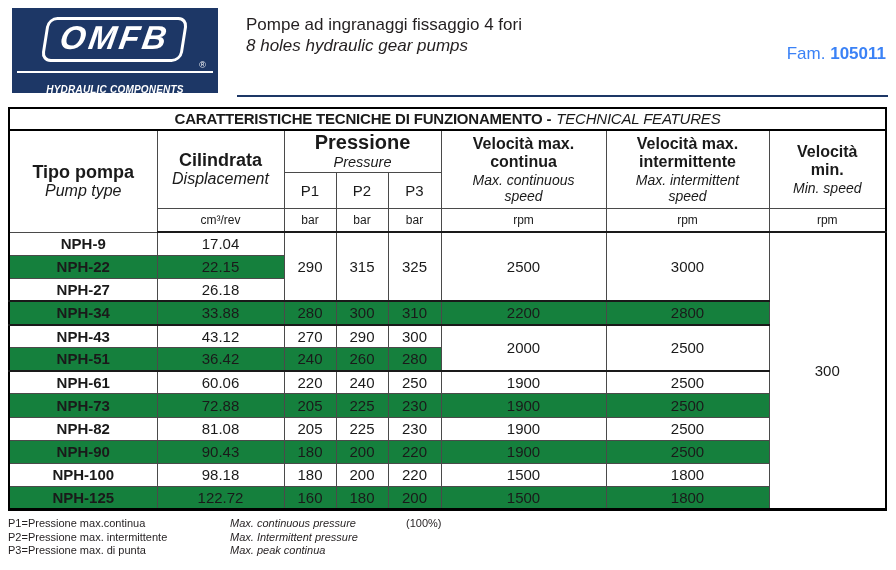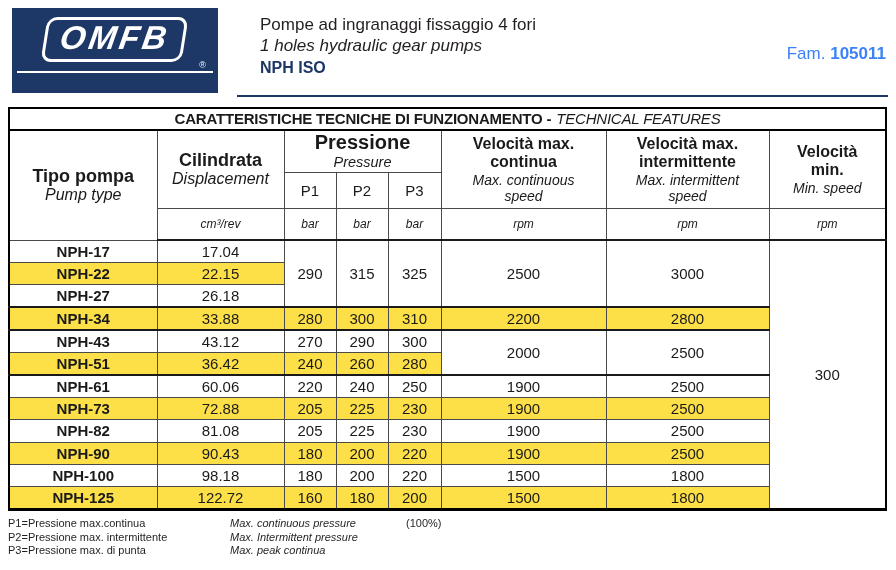--- a/index.html
+++ b/index.html
@@ -26,24 +26,24 @@
     padding: 0 13px 3px 13px; margin-top: 4px;
   }
   .brand {
     font-style: italic; font-weight: 700; font-size: 33px;
     color: #ffffff; letter-spacing: 3px; line-height: 1.1;
   }
   .reg { position: absolute; right: 12px; bottom: -2px; color: #ffffff; font-size: 9px; }
   .logo-divider { height: 2px; background: #ffffff; margin: 3px 5px 0 5px; }
   .tagline {
     color: #ffffff; font-style: italic; font-weight: 700;
-    font-size: 15px; text-align: center; padding-top: 17px; letter-spacing: 0.2px;
-  }
-
-  .doc-titles { position: absolute; left: 260px; top: 14px; }
+    font-size: 10px; text-align: center; padding-top: 11px; letter-spacing: 0.2px;
+  }
+
+  .doc-titles { position: absolute; left: 246px; top: 14px; }
   .t-it  { font-size: 17px; color: #231f20; line-height: 21px; }
   .t-en  { font-size: 17px; color: #231f20; font-style: italic; line-height: 21px; }
   .t-series { font-size: 16px; color: #1d3766; font-weight: 700; line-height: 21px; margin-top: 1px; }
 
   .fam { position: absolute; right: 10px; top: 44px; font-size: 17px; color: #3b82f6; }
   .fam-n { font-weight: 700; }
 
   .header-rule { position: absolute; left: 237px; top: 95px; width: 651px; height: 2px; background: #1d3766; }
 
   
@@ -61,25 +61,25 @@
 
   .hcell { background: #ffffff; font-weight: 400; }
   .h1 { font-weight: 700; font-size: 18px; line-height: 1.15; }
   .h2 { font-style: italic; font-weight: 400; font-size: 16px; line-height: 1.15; }
   .c-press { height: 42px; }
   .c-press .h1 { font-size: 20px; }
   .c-press .h2 { font-size: 14.5px; }
   .c-vel .h1 { font-size: 16px; white-space: pre-line; }
   .c-vel .h2 { font-size: 14px; white-space: pre-line; font-weight: 400; }
   tr.hB th { height: 36px; font-weight: 400; font-size: 15px; }
-  tr.units td { height: 32px; font-style: italic; font-size: 12px; border-bottom: 2px solid #1a1a1a; }
+  tr.units td { height: 24px; font-size: 12px; border-bottom: 2px solid #1a1a1a; }
 
   tbody td { font-size: 15px; height: 21px; }
   tbody td.name { font-weight: 700; }
-  tbody tr.even td { background: #fde047; }
+  tbody tr.even td { background: #15803d; }
   tbody td.merged { background: #ffffff; }
   tbody td.gb { border-bottom: 2px solid #1a1a1a; }
 
   
   .footnotes { position: absolute; left: 8px; top: 517px; width: 870px; }
   .fn-row { display: grid; grid-template-columns: 222px 176px auto; font-size: 11px; line-height: 13.5px; color: #231f20; }
   .fn-en { font-style: italic; }
 </style>
 </head>
 <body>
@@ -92,22 +92,21 @@
         <span class="brand">OMFB</span>
       </span>
       <span class="reg">®</span>
     </div>
     <div class="logo-divider"></div>
     <div class="tagline">HYDRAULIC COMPONENTS</div>
   </div>
 
   <div class="doc-titles">
     <div class="t-it">Pompe ad ingranaggi fissaggio 4 fori</div>
-    <div class="t-en">1 holes hydraulic gear pumps</div>
-    <div class="t-series">NPH ISO</div>
+    <div class="t-en">8 holes hydraulic gear pumps</div>
   </div>
 
   <div class="fam">
     <span class="fam-l">Fam.</span>
     <span class="fam-n">105011</span>
   </div>
 
   <div class="header-rule"></div>
 
   <table class="tech">
@@ -168,21 +167,21 @@
         <td>bar</td>
         <td>bar</td>
         <td>bar</td>
         <td>rpm</td>
         <td>rpm</td>
         <td>rpm</td>
       </tr>
     </thead>
     <tbody>
       <tr class="odd">
-        <td class="name">NPH-17</td>
+        <td class="name">NPH-9</td>
         <td>17.04</td>
         <td rowspan="3" class="merged gb">290</td>
         <td rowspan="3" class="merged gb">315</td>
         <td rowspan="3" class="merged gb">325</td>
         <td rowspan="3" class="merged gb">2500</td>
         <td rowspan="3" class="merged gb">3000</td>
         <td rowspan="12" class="merged">300</td>
       </tr>
       <tr class="even">
         <td class="name">NPH-22</td>

